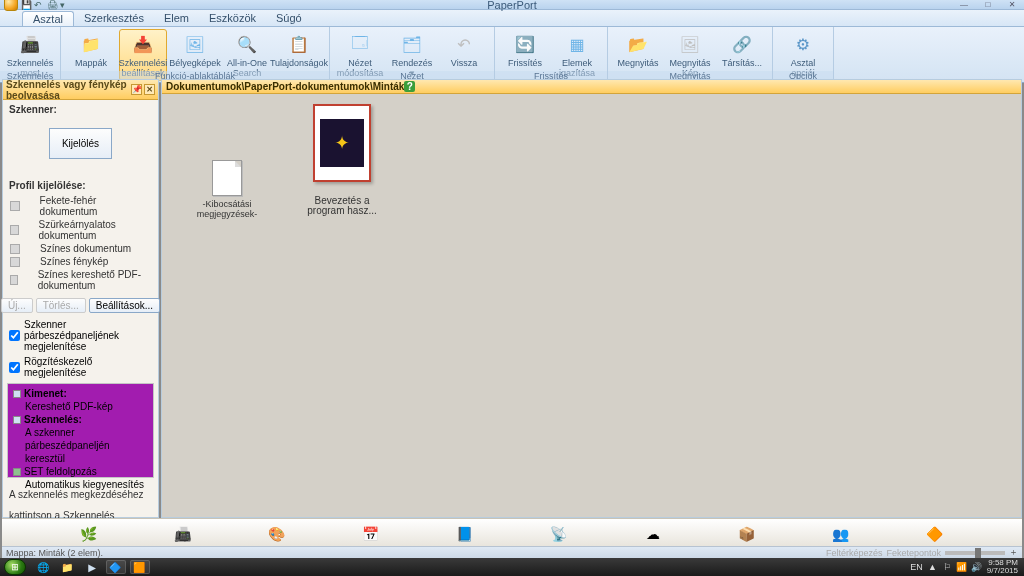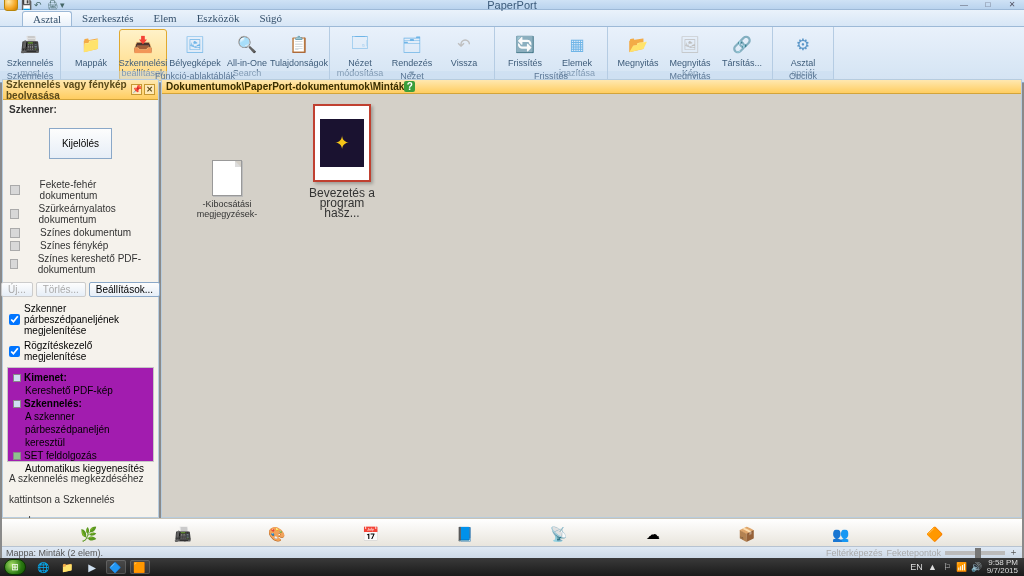--- a/index.html
+++ b/index.html
@@ -8,21 +8,21 @@
   .win-controls { position: absolute; right: 2px; top: 0; display: flex; gap: 4px; }
   .win-btn { width: 20px; height: 10px; font-size: 8px; text-align: center; color: #556; }
 
   
   .qa { height: 10px; background: linear-gradient(to bottom,#cfe2f5,#b9d3ee); display:flex; align-items:center; padding-left:4px; gap:3px; border-bottom:1px solid #9db9d7; position:relative;}
   .qa-orb { width:14px; height:14px; background: radial-gradient(circle at 30% 30%, #ffe9a8, #f5a623 60%, #c67b00); border-radius:3px; border:1px solid #b8860b; margin-top:-2px;}
   .qa-icon { width:10px; height:10px; font-size:9px; color:#466; }
 
   
   .menu { height: 17px; background: linear-gradient(to bottom,#eaf2fb,#d7e6f6); display:flex; align-items:center; padding-left:22px; gap:0; border-bottom:1px solid #9db9d7; }
-  .menu-item { padding: 1px 10px; font-size: 11px; color:#35506b;font-family:Liberation Serif, serif; }
+  .menu-item { padding: 1px 10px; font-size: 11px; color:#35506b; }
   .menu-item.active { background: linear-gradient(to bottom,#fff,#e9f1fa); border:1px solid #9db9d7; border-bottom:none; border-radius:3px 3px 0 0; }
 
   
   .ribbon { height: 56px; background: linear-gradient(to bottom,#e9f1fb,#d3e3f3); border-bottom:1px solid #8aa8c8; display:flex; }
   .rgroup { border-right:1px solid #b5cce3; padding: 2px 6px 0 6px; display:flex; flex-direction:column; align-items:center; position:relative; }
   .rgroup-row { display:flex; gap:4px; }
   .rbtn { display:flex; flex-direction:column; align-items:center; justify-content:flex-start; width:48px; padding:2px 2px; border:1px solid transparent; border-radius:3px; }
   .rbtn.sel { background: linear-gradient(to bottom,#fff2c8,#ffd880); border:1px solid #e0a930; }
   .rbtn .ic { width:24px; height:24px; display:flex; align-items:center; justify-content:center; border-radius:3px; font-size:16px; }
   .rbtn .lbl { font-size:9px; color:#3d5b79; text-align:center; line-height:10px; margin-top:2px; }
@@ -58,21 +58,21 @@
   .path-bar { height:14px; background:linear-gradient(to bottom,#ffe8b0,#ffcd60); border-bottom:1px solid #d3a43a; display:flex; align-items:center; padding:0 4px; font-size:10px; font-weight:bold; color:#3a2e00; }
   .content { flex:1; background:#d4d0c8; position:relative; padding:10px 20px; display:flex; align-items:flex-start; gap:30px; }
   .thumb { display:flex; flex-direction:column; align-items:center; width:90px; margin-top:56px;}
   .thumb .page { width:30px;height:36px;background:#fff;border:1px solid #999; box-shadow:1px 1px 0 #bbb; position:relative;}
   .thumb .page::after{content:"";position:absolute;right:0;top:0;border-width:0 6px 6px 0;border-style:solid;border-color:#ddd #d4d0c8;}
   .thumb .cap { font-size:9px; color:#333; text-align:center; margin-top:3px; line-height:10px; }
   .thumb2 { display:flex; flex-direction:column; align-items:center; width:80px; }
   .thumb2 .page2 { width:58px;height:78px;background:#fff;border:2px solid #c04030; box-shadow:2px 2px 3px rgba(0,0,0,.25); display:flex;align-items:center;justify-content:center; }
   .thumb2 .inner { width:44px;height:48px;background:#1a1230; display:flex;align-items:center;justify-content:center;}
   .thumb2 .inner span { color:#f5c518; font-size:18px; }
-  .thumb2 .cap { font-size:12px; color:#333; text-align:center; margin-top:6px; line-height:10px; }
+  .thumb2 .cap { font-size:10px; color:#333; text-align:center; margin-top:14px; line-height:10px; }
 
   
   .appbar { position:absolute; left:2px; right:2px; bottom:28px; height:30px; background:linear-gradient(to bottom,#fff,#e7e3da); border-top:1px solid #c8c3b6; display:flex; align-items:center; justify-content:space-around; padding:0 40px;}
   .appbar .ai { width:22px;height:22px; border-radius:4px; display:flex;align-items:center;justify-content:center; font-size:14px;}
 
   
   .statusbar { position:absolute; left:2px; right:2px; bottom:18px; height:12px; background:linear-gradient(to bottom,#dfe9f4,#cdd9e7); border-top:1px solid #b7c3d1; display:flex; align-items:center; justify-content:space-between; padding:0 4px; font-size:9px; color:#555;}
   .statusbar .sgroup{display:flex;gap:4px;align-items:center;}
   .statusbar .slider{width:60px;height:4px;background:#bbb;position:relative;}
   .statusbar .slider::after{content:"";position:absolute;left:30px;top:-3px;width:6px;height:10px;background:#777;}
@@ -218,20 +218,23 @@
     <div class="panel-header">
       <span>Szkennelés vagy fénykép beolvasása</span>
       <div class="hctrls">
         <span>📌</span>
         <span>✕</span>
       </div>
     </div>
     <div class="section">
       <b>Szkenner:</b><br>
       <button class="kbtn">Kijelölés</button>
+    </div>
+    <div class="section" style="padding-bottom:1px;">
+      <b>Profil kijelölése:</b>
     </div>
     <div class="profiles" id="profiles">
         <div class="profile-item">
           <span class="pic"></span>
           <span>Fekete-fehér dokumentum</span>
         </div>
         <div class="profile-item">
           <span class="pic"></span>
           <span>Szürkeárnyalatos dokumentum</span>
         </div>

